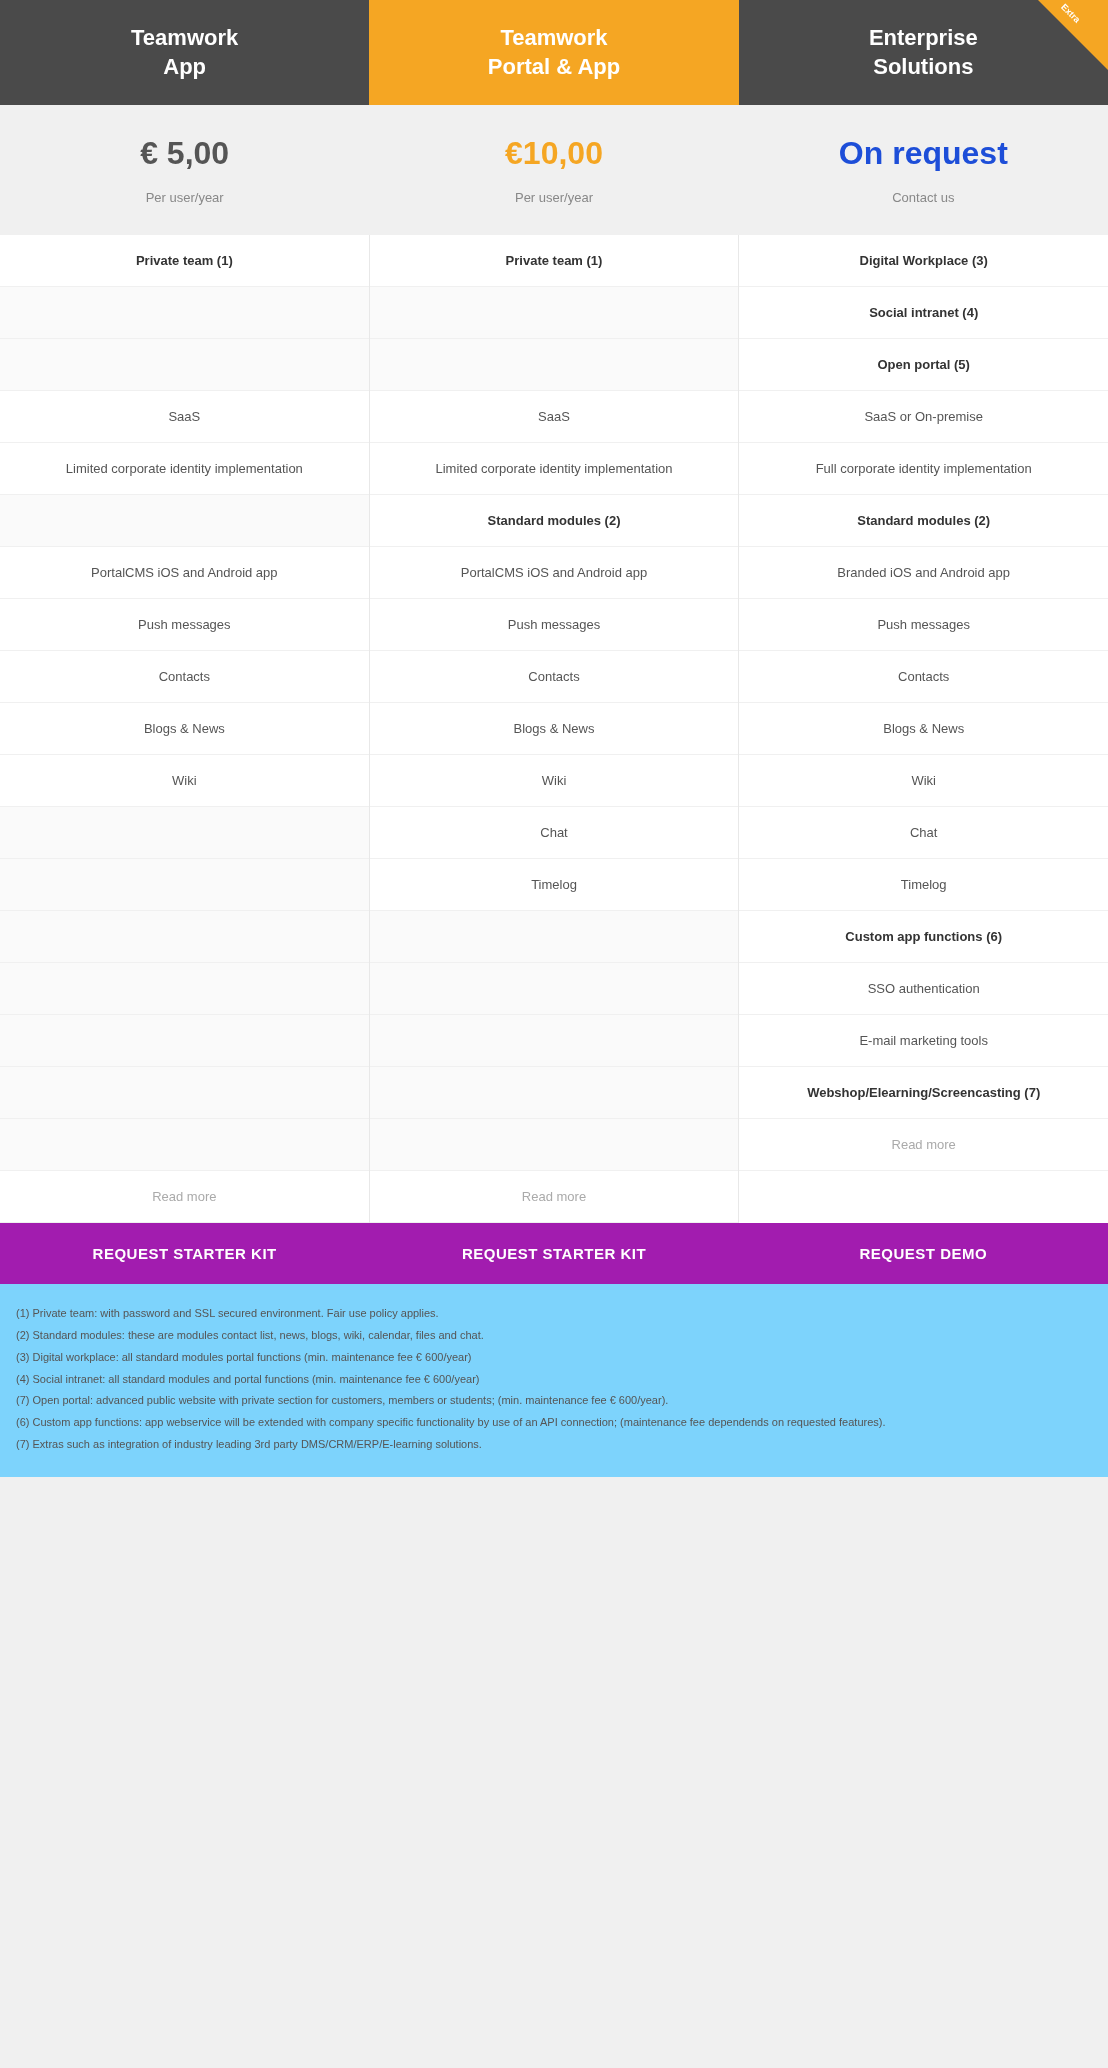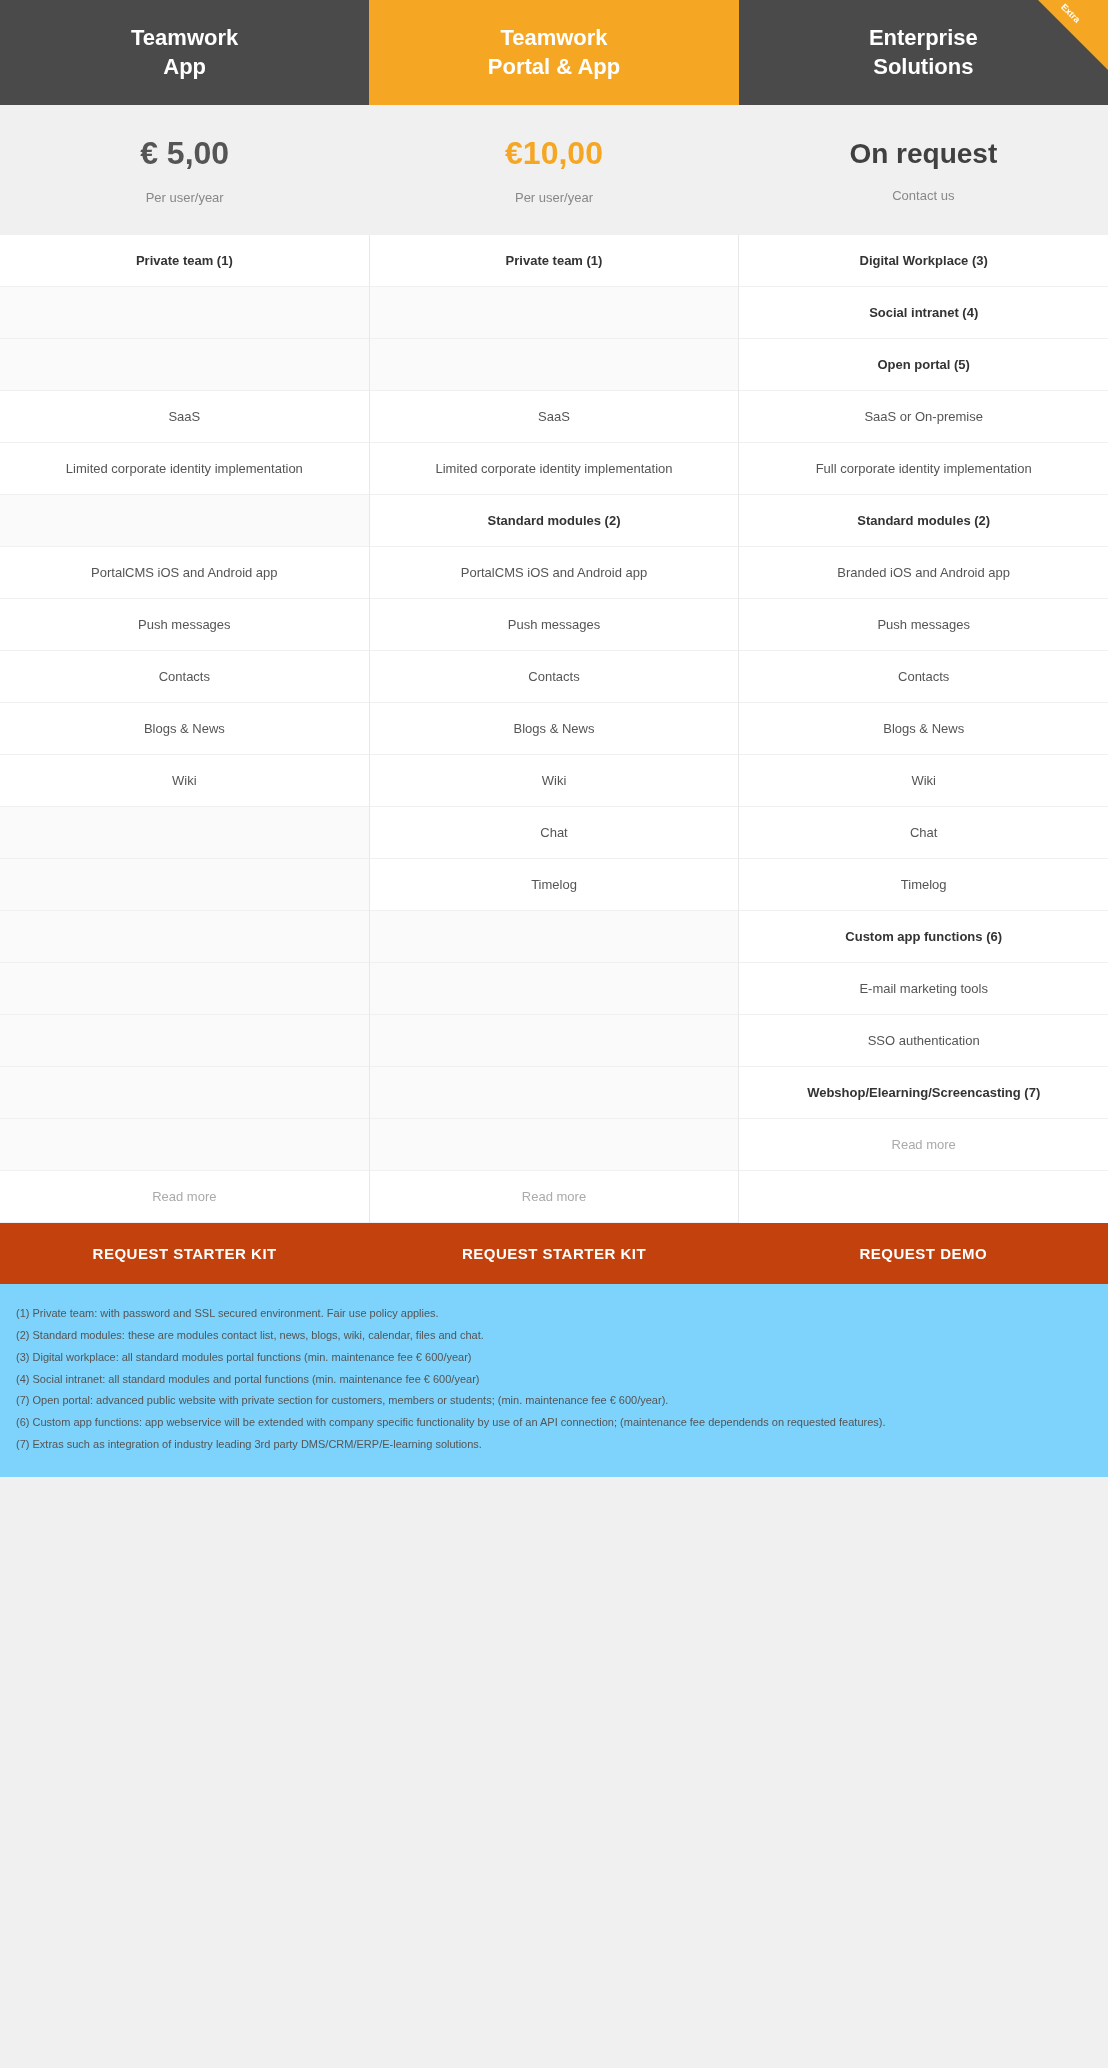--- a/index.html
+++ b/index.html
@@ -99,21 +99,21 @@
       display: flex;
       width: 100%;
     }
     .btn-cell {
       flex: 1;
       padding: 0;
     }
     .cta-btn {
       width: 100%;
       padding: 22px 32px;
-      background: #c2410c;
+      background: #a21caf;
       color: white;
       font-size: 15px;
       font-weight: bold;
       text-transform: uppercase;
       border: none;
       cursor: pointer;
       letter-spacing: 0.5px;
     }
     
     .footnotes {
@@ -148,21 +148,21 @@
   <div class="price-row">
     <div class="price-cell">
       <div class="price-amount">€ 5,00</div>
       <div class="price-sub">Per user/year</div>
     </div>
     <div class="price-cell">
       <div class="price-amount orange">€10,00</div>
       <div class="price-sub">Per user/year</div>
     </div>
     <div class="price-cell">
-      <div class="price-amount" style="font-size:28px;color:#404040;">On request</div>
+      <div class="price-amount" style="font-size:32px;color:#1d4ed8;">On request</div>
       <div class="price-sub">Contact us</div>
     </div>
   </div>
 
   <div class="features-section">
 
     <div class="features-col">
       <div class="feature-row bold-text">Private team (1)</div>
       <div class="feature-row empty"></div>
       <div class="feature-row empty"></div>
@@ -214,22 +214,22 @@
       <div class="feature-row">Full corporate identity implementation</div>
       <div class="feature-row bold-text">Standard modules (2)</div>
       <div class="feature-row">Branded iOS and Android app</div>
       <div class="feature-row">Push messages</div>
       <div class="feature-row">Contacts</div>
       <div class="feature-row">Blogs &amp; News</div>
       <div class="feature-row">Wiki</div>
       <div class="feature-row">Chat</div>
       <div class="feature-row">Timelog</div>
       <div class="feature-row bold-text">Custom app functions (6)</div>
+      <div class="feature-row">SSO authentication</div>
       <div class="feature-row">E-mail marketing tools</div>
-      <div class="feature-row">SSO authentication</div>
       <div class="feature-row bold-text">Webshop/Elearning/Screencasting (7)</div>
       <div class="feature-row light" style="cursor:pointer;">Read more</div>
     </div>
   </div>
 
   <div class="button-row">
     <div class="btn-cell">
       <button class="cta-btn">REQUEST STARTER KIT</button>
     </div>
     <div class="btn-cell">

